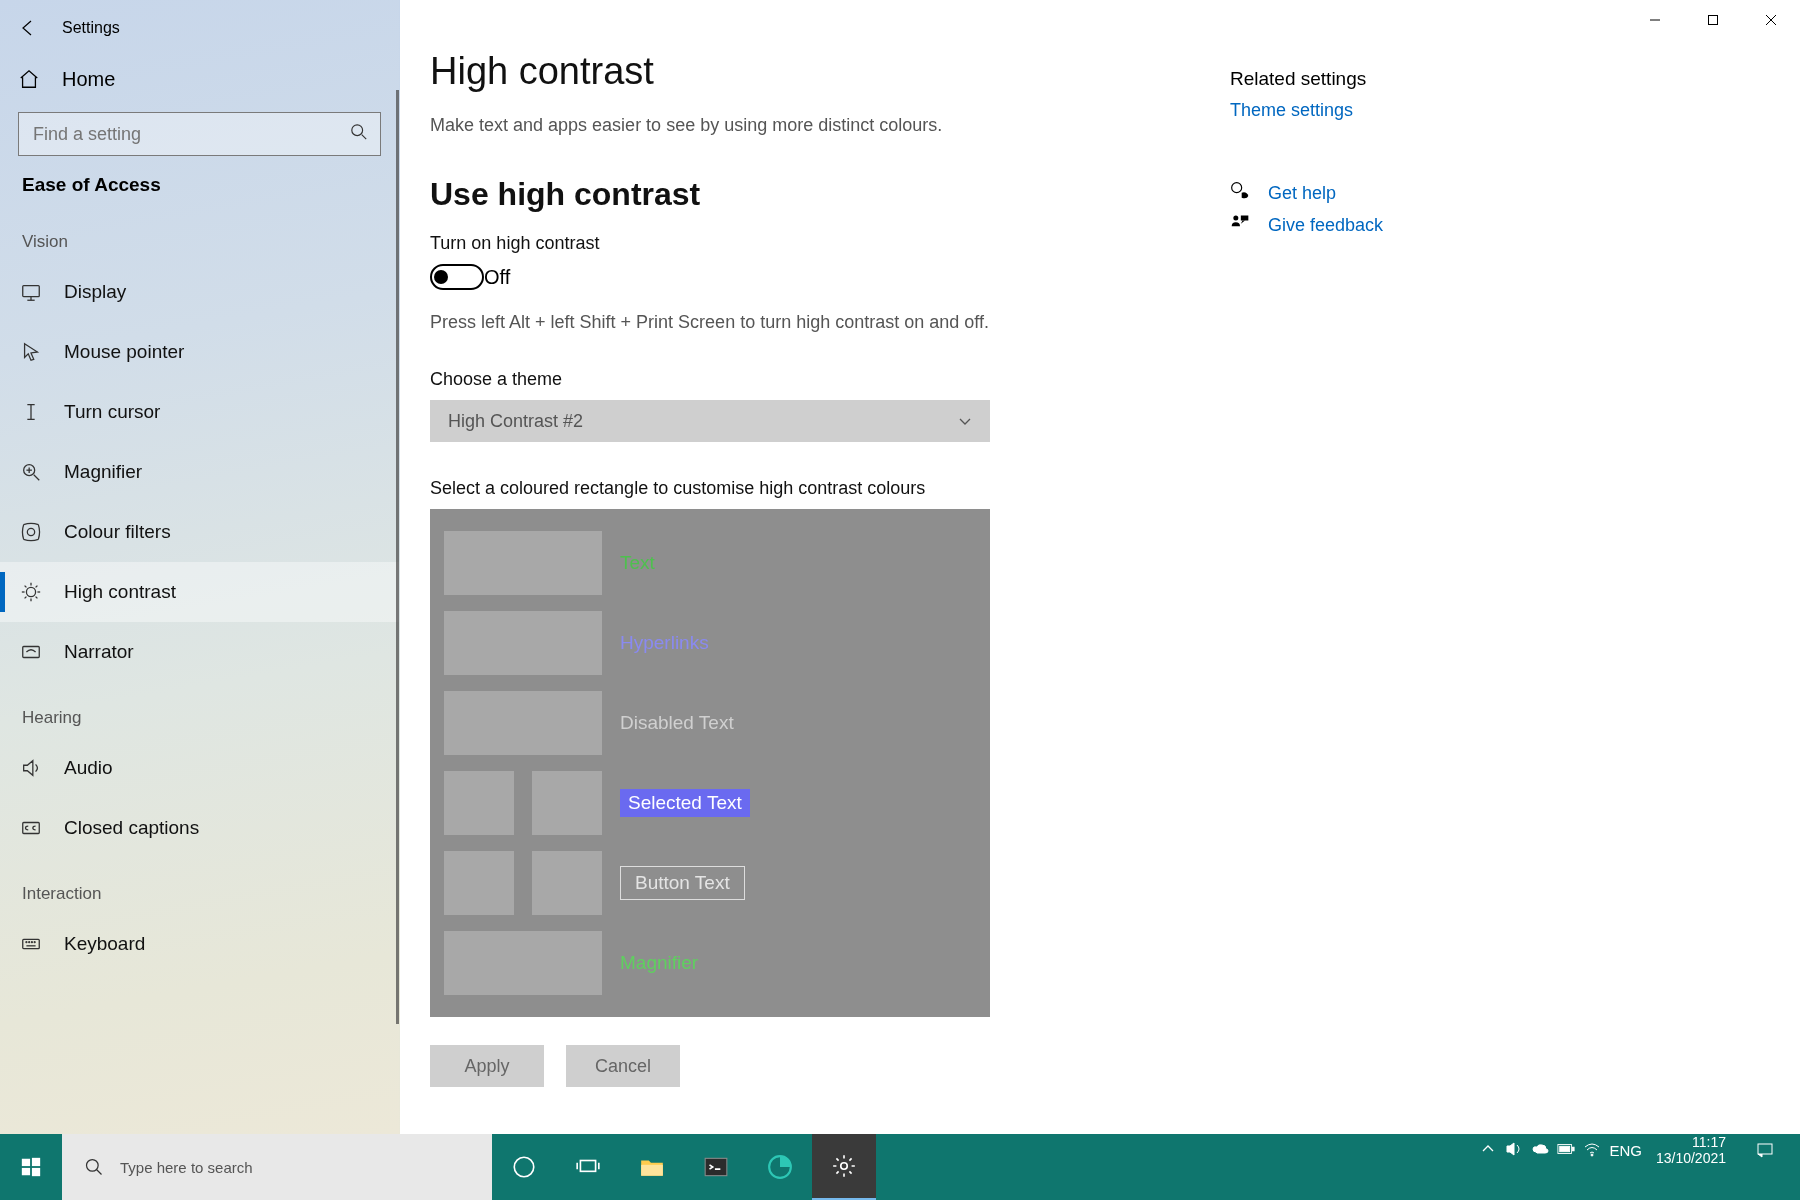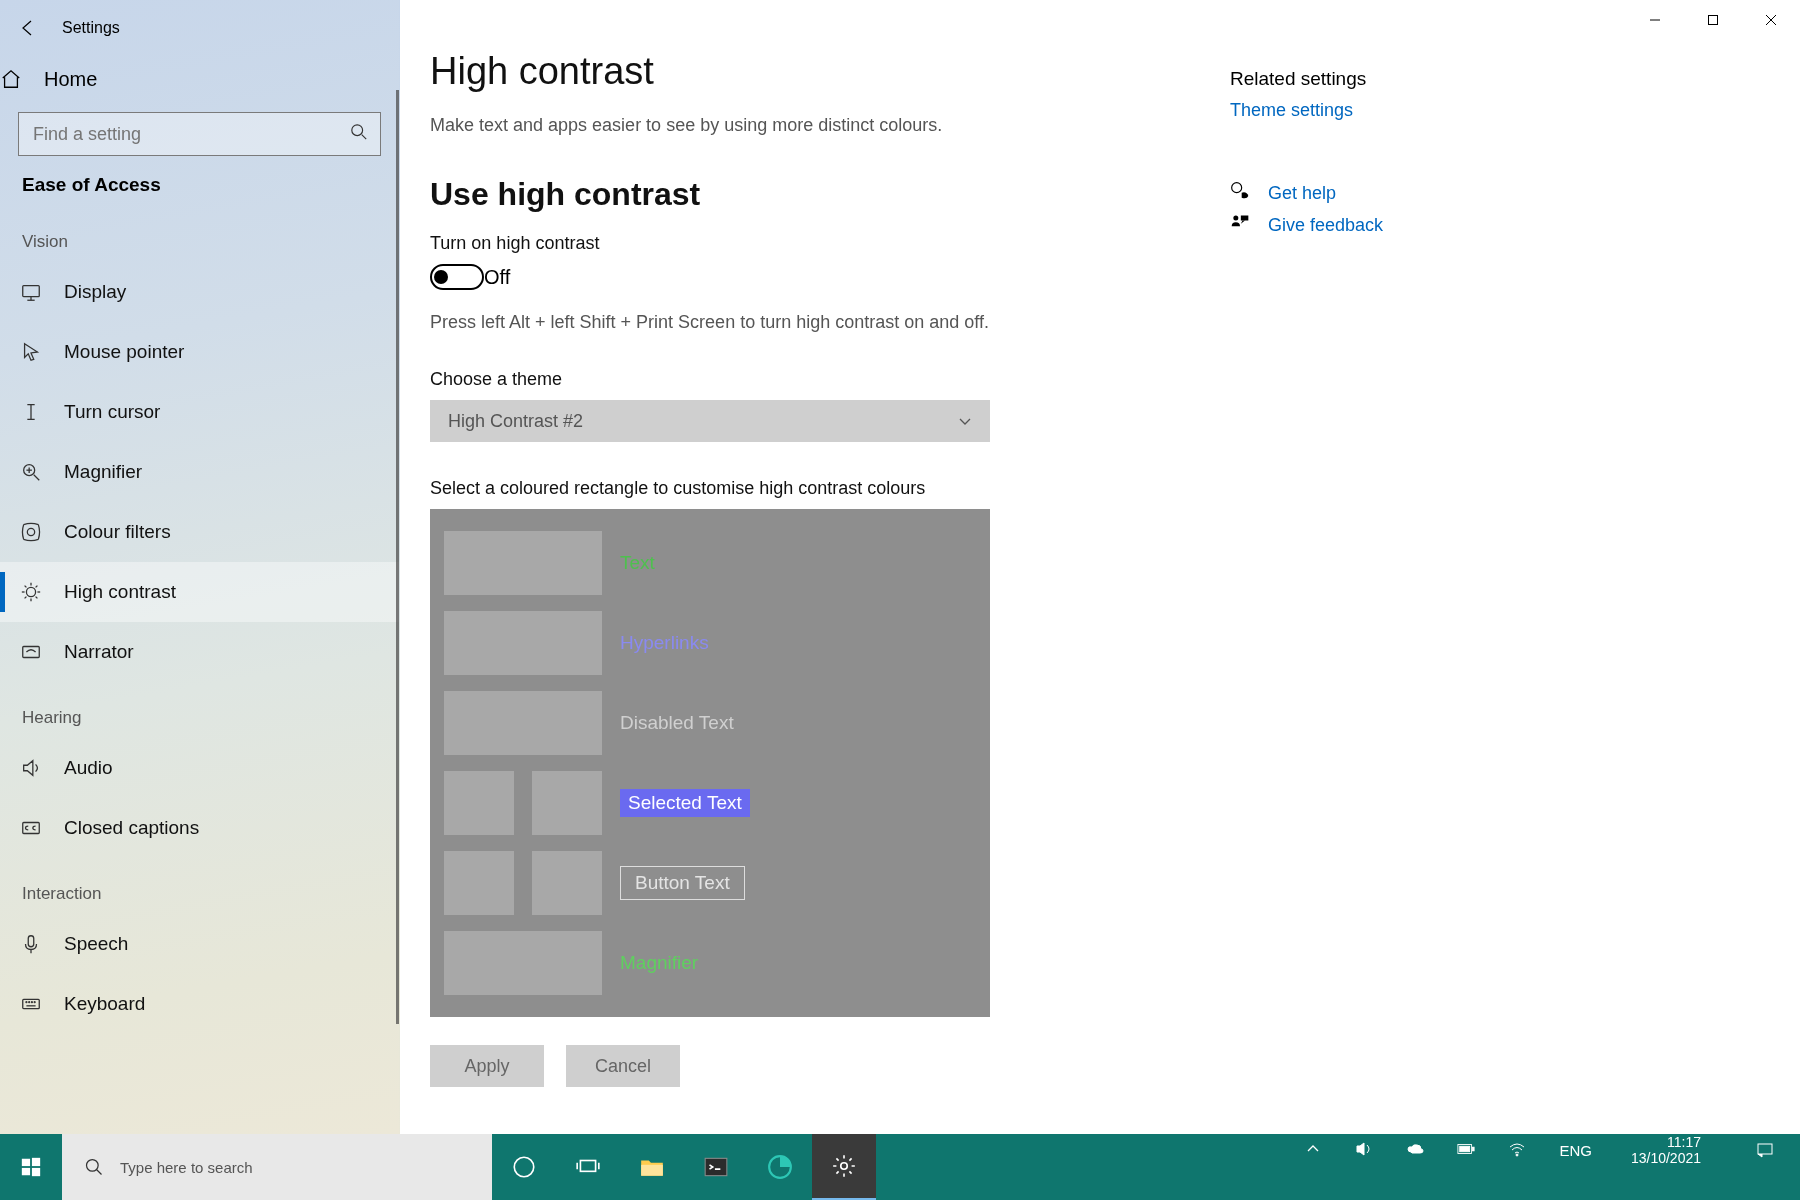--- a/index.html
+++ b/index.html
@@ -15,21 +15,21 @@
     border-right: 1px solid rgba(0,0,0,0);
   }
   .sidebar-inner::-webkit-scrollbar { width: 4px; }
   .sidebar-inner::-webkit-scrollbar-thumb { background: #666; }
   .sidebar-inner { height: 100%; overflow-y: auto; }
 
   .titlebar-row { height: 44px; display: flex; align-items: center; padding-left: 18px; gap: 24px; }
   .back-arrow { width: 20px; height: 20px; display:flex; align-items:center; justify-content:center; }
   .settings-title { font-size: 16px; color: #000; }
 
-  .home-row { height: 58px; display:flex; align-items:center; gap: 22px; color:#000; }
+  .home-row { height: 58px; display:flex; align-items:center; padding-left: 18px; gap: 22px; color:#000; }
   .icon20 { width:22px; height:22px; display:inline-flex; align-items:center; justify-content:center; }
   .home-label { font-size: 20px; }
 
   .search-wrap { padding: 0 18px; margin-top: 4px; }
   .search-box { width: 100%; height: 44px; background: rgba(255,255,255,0.35); border: 1px solid #7a7a7a; display:flex; align-items:center; padding: 0 12px; }
   .search-box input { flex:1; border:none; background:transparent; outline:none; font-size:18px; color:#444; }
   .search-icon svg { width:18px; height:18px; stroke:#333; }
 
   .category-title { padding: 18px 22px 10px; font-size: 19px; font-weight: 600; color:#000; }
 
@@ -93,21 +93,21 @@
   
   .taskbar { height:66px; background:#0f766e; display:flex; align-items:flex-start; color:#fff; font-size:15px; position:relative; }
   .start-btn { width:62px; height:100%; display:flex; align-items:center; justify-content:center; }
   .start-btn svg { width:22px; height:22px; fill:#fff; }
   .tb-search { width:430px; height:100%; background:#e8e8e8; display:flex; align-items:center; padding-left:22px; gap:16px; color:#555; }
   .tb-search svg { width:20px; height:20px; stroke:#333; fill:none; }
   .tb-icons { display:flex; height:100%; }
   .tb-item { width:64px; height:100%; display:flex; align-items:center; justify-content:center; }
   .tb-item.active { background:#3a3a3a; border-bottom:2px solid #76b9ed; }
   .tb-item svg { width:26px; height:26px; }
-  .tray { margin-left:auto; display:flex; align-items:center; gap:33px; padding-right:10px; }
+  .tray { margin-left:auto; display:flex; align-items:center; gap:8px; padding-right:10px; }
   .tray svg { width:18px; height:18px; stroke:#fff; fill:none; }
   .tray .lang { font-size:15px; color:#fff; }
   .clock { text-align:right; font-size:14px; line-height:1.15; color:#fff; padding:0 6px; }
   .notif-icon { width:50px; height:100%; display:flex; align-items:center; justify-content:center; }
 </style>
 </head>
 <body>
 
 <div class="winctrl">
   <div>
@@ -253,29 +253,20 @@
         <span class="nav-icon">
             <svg viewBox="0 0 24 24">
               <rect x="3" y="6" width="18" height="12" rx="1"></rect>
               <path d="M9 10 Q6 10 6 12 Q6 14 9 14 M17 10 Q14 10 14 12 Q14 14 17 14"></path>
             </svg>
           </span>
         <span>Closed captions</span>
       </div>
 
       <div class="group-label">Interaction</div>
-      <div class="nav-item">
-        <span class="nav-icon">
-            <svg viewBox="0 0 24 24">
-              <rect x="9" y="3" width="6" height="12" rx="3"></rect>
-              <path d="M6 12 Q6 18 12 18 Q18 18 18 12 M12 18 V22"></path>
-            </svg>
-          </span>
-        <span>Speech</span>
-      </div>
       <div class="nav-item">
         <span class="nav-icon">
             <svg viewBox="0 0 24 24">
               <rect x="3" y="7" width="18" height="10" rx="1"></rect>
               <line x1="7" y1="14" x2="17" y2="14"></line>
               <circle cx="7" cy="10" r="0.5"></circle>
               <circle cx="10" cy="10" r="0.5"></circle>
               <circle cx="13" cy="10" r="0.5"></circle>
               <circle cx="16" cy="10" r="0.5"></circle>
             </svg>

